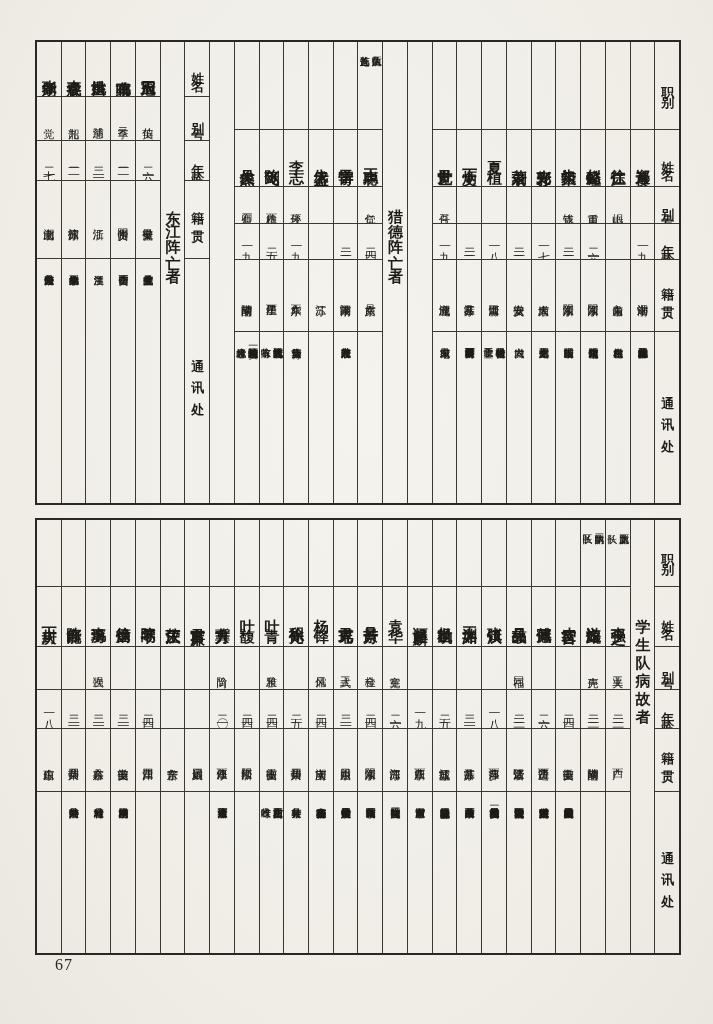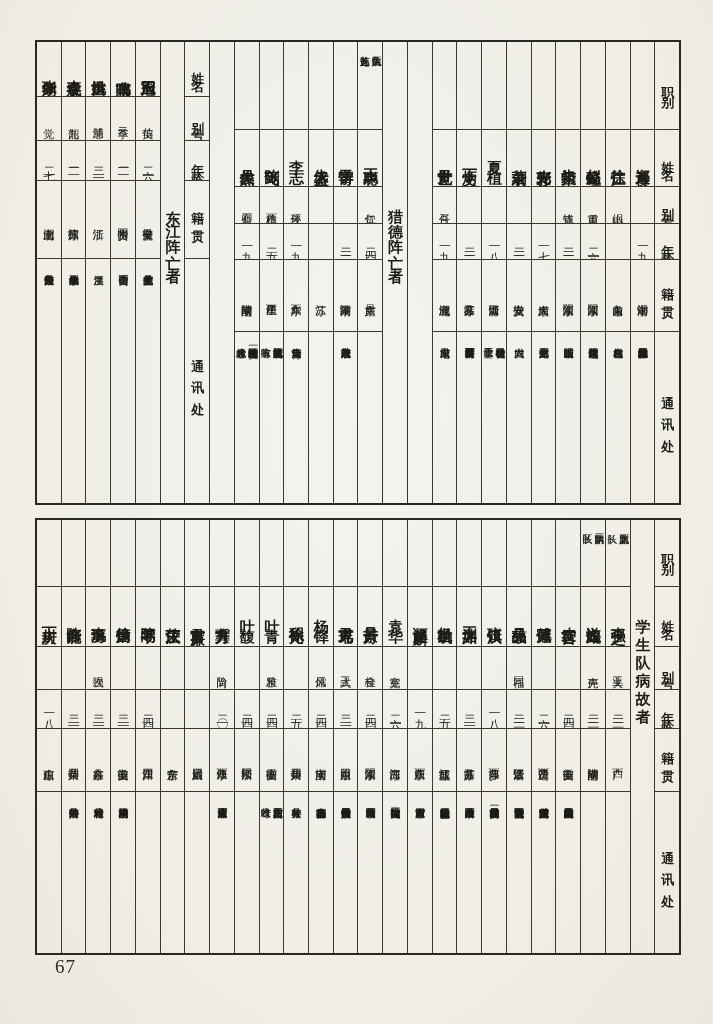--- a/index.html
+++ b/index.html
@@ -74,21 +74,21 @@
   .header-col .c-origin .vt{letter-spacing:18px;}
   .header-col .c-addr .vt{letter-spacing:22px;}
   .header-col .c-zhibie .vt{letter-spacing:10px;}
   
   .label-col{display:flex;flex-direction:row;justify-content:center;align-items:flex-start;}
   .label-col .vt{font-size:15px;font-weight:700;letter-spacing:15px;}
   #top-table .label-col .vt{margin-top:155px;}
   #bottom-table .label-col .vt{margin-top:87px;letter-spacing:18px;}
   .page-number{
     position:absolute;left:55px;top:956px;
-    font-size:19px;letter-spacing:1px;color:#2c2a24;
+    font-size:16px;letter-spacing:1px;color:#2c2a24;
     font-family:"Liberation Serif","DejaVu Serif",serif;
   }
 </style>
 </head>
 <body>
 
 <div class="page">
   <div class="vtable" id="top-table">
       <div class="col header-col grid-a">
         <div class="cell c-zhibie header-cell">

